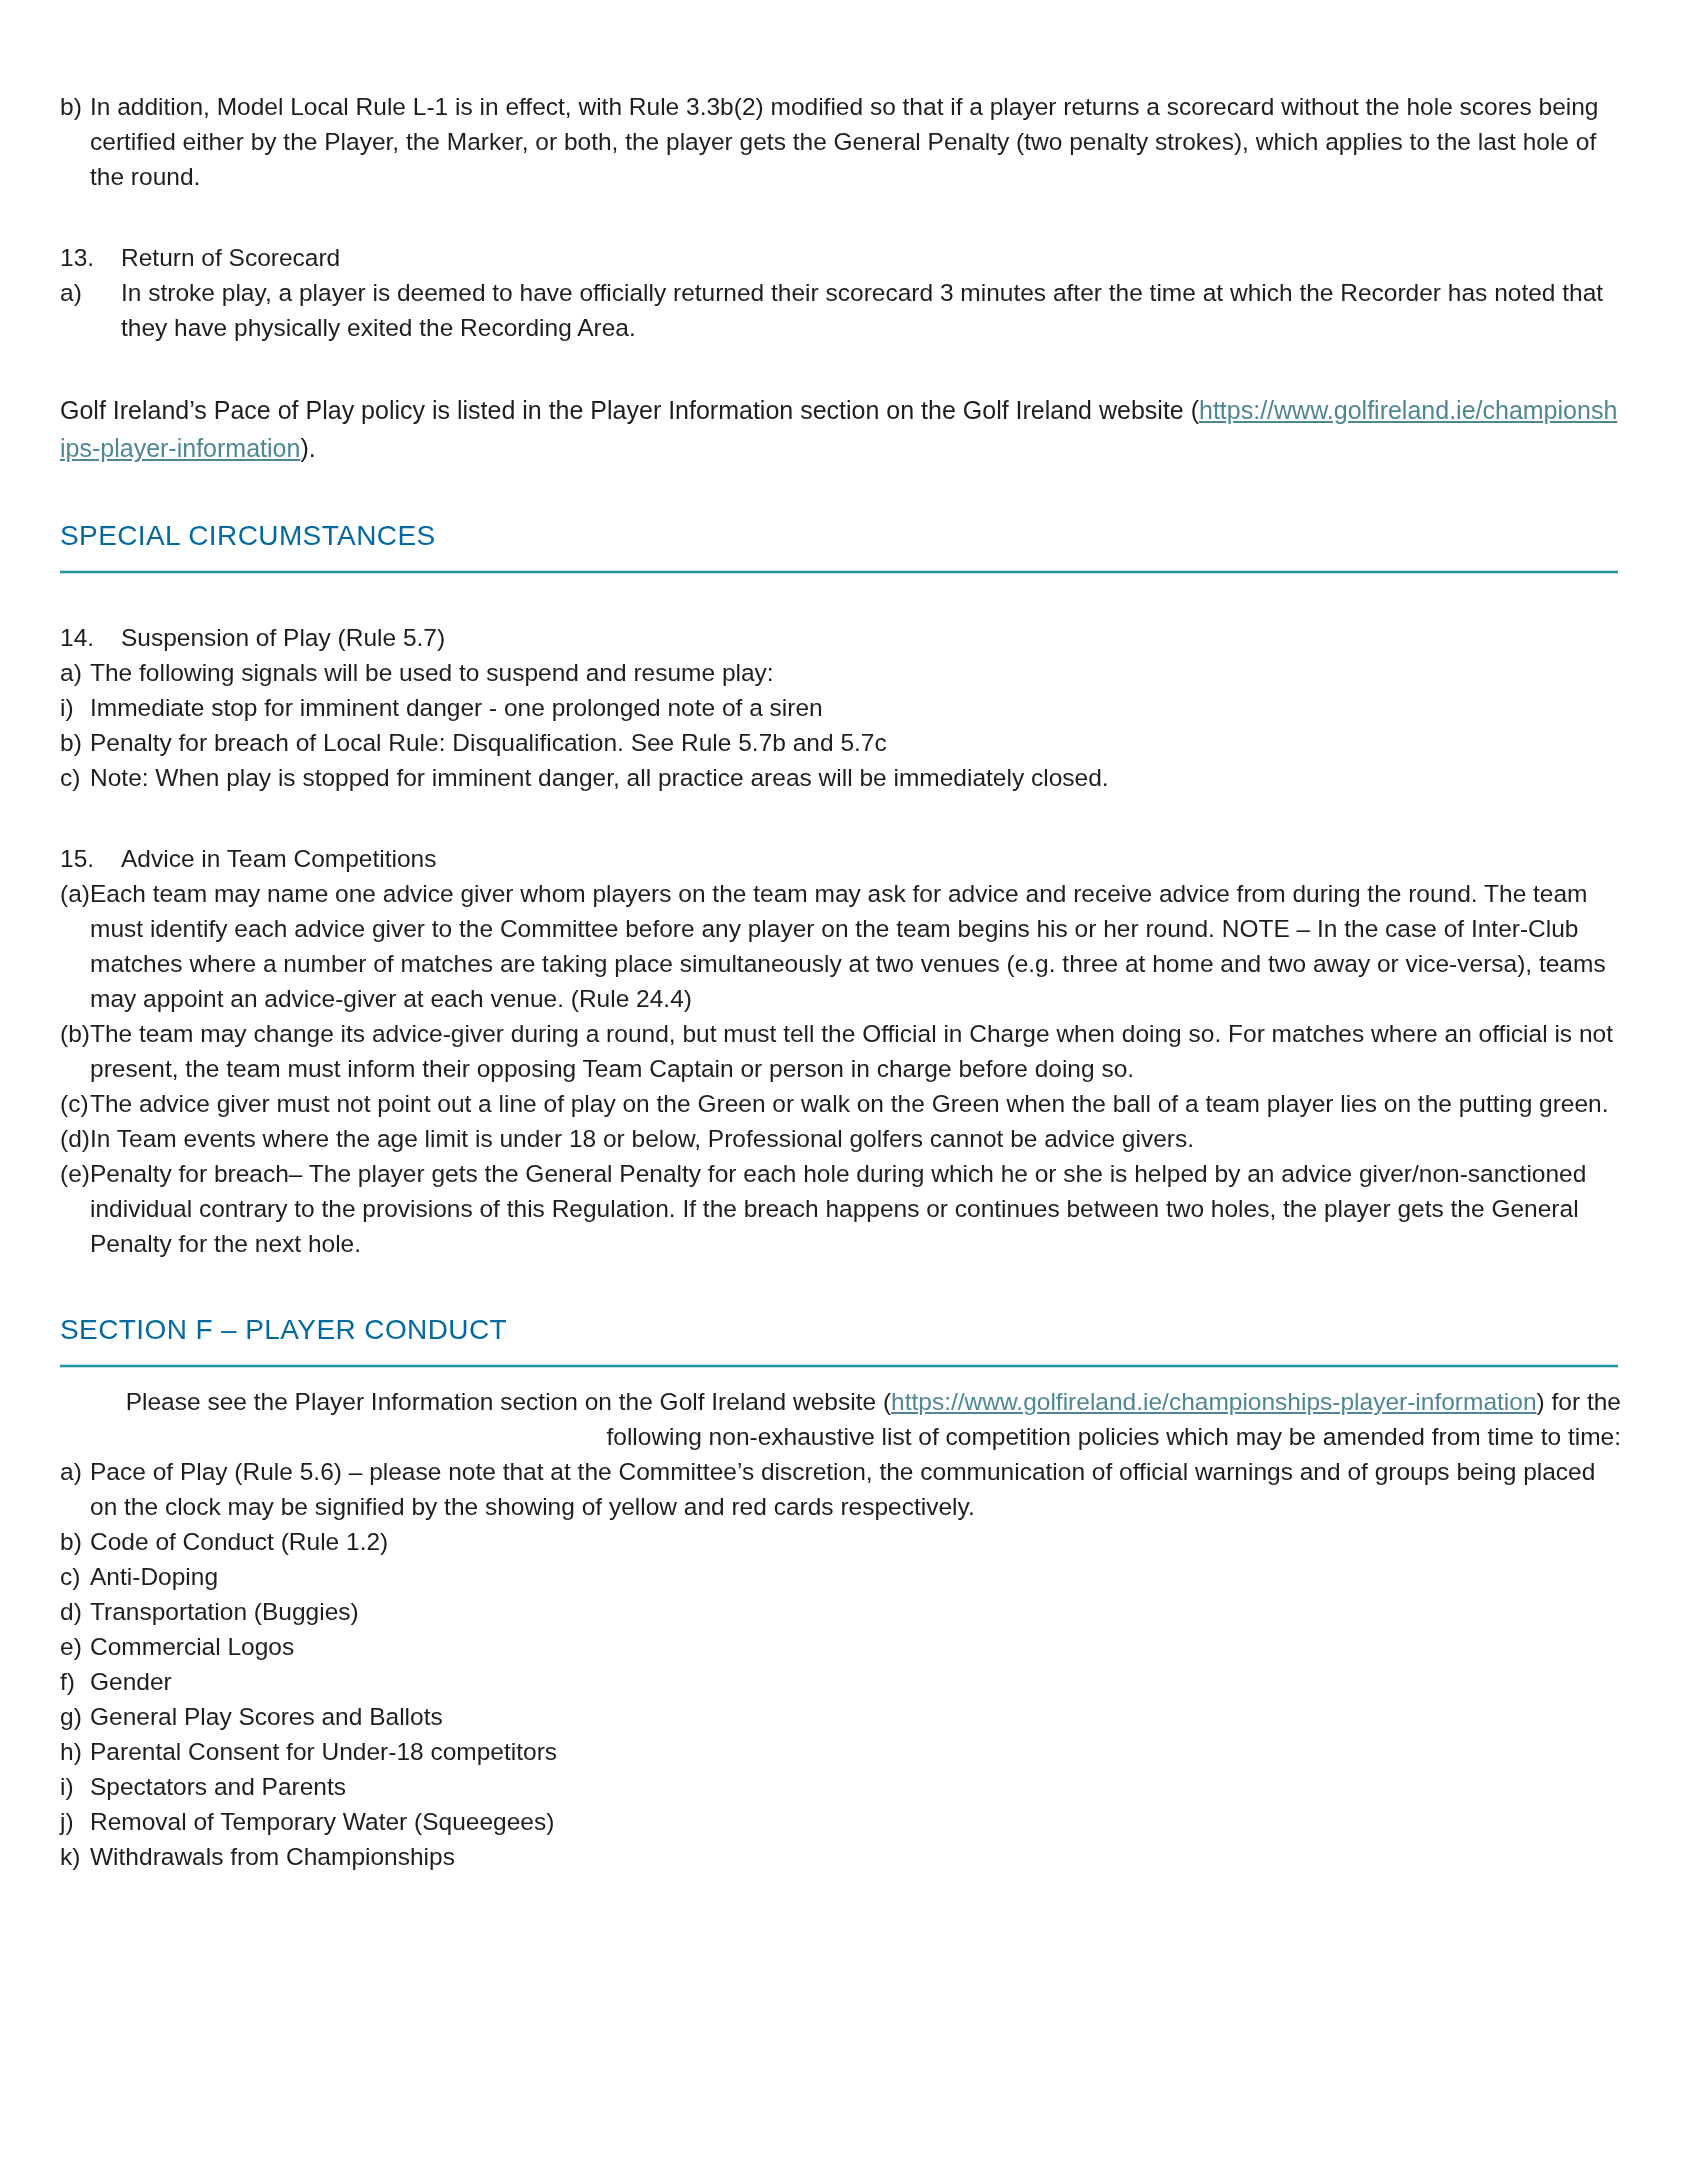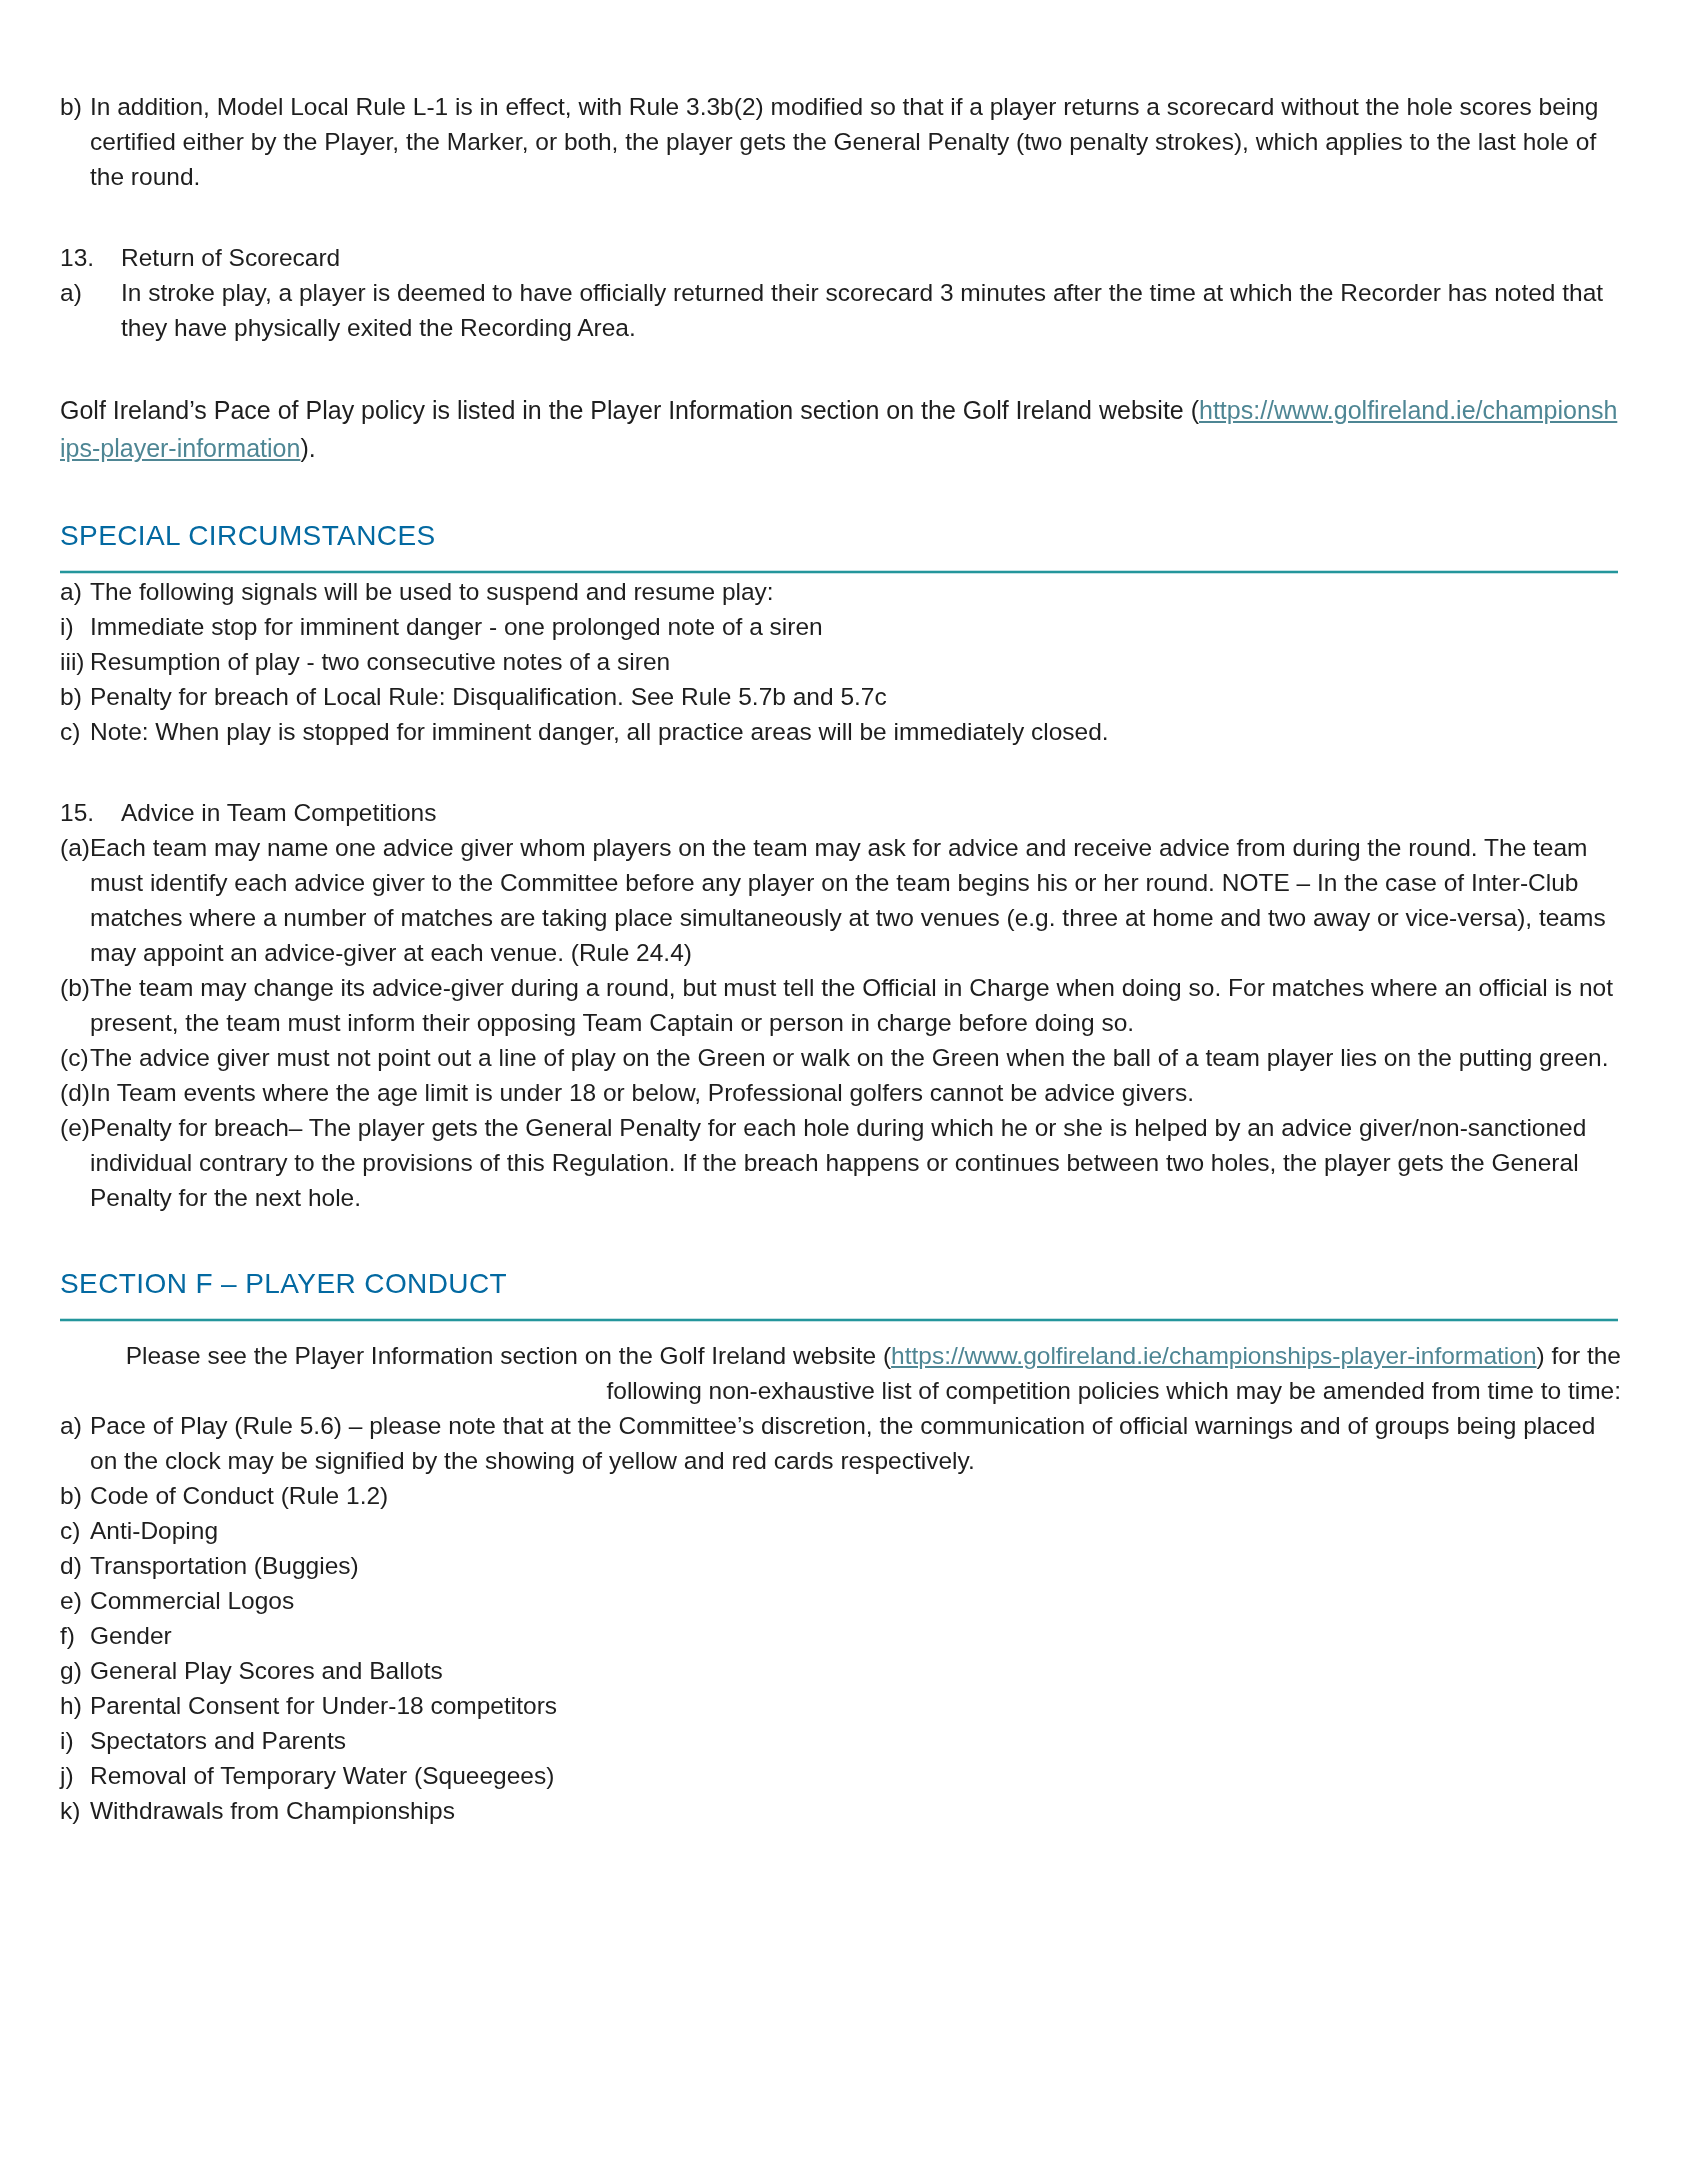--- a/index.html
+++ b/index.html
@@ -74,31 +74,31 @@
     <div class="itext">In stroke play, a player is deemed to have officially returned their scorecard 3 minutes after the time at which the Recorder has noted that they have physically exited the Recording Area.</div>
   </div>
 
   <div class="para sectionE">
     <div><span>Golf Ireland’s Pace of Play policy is listed in the Player Information section on the Golf Ireland website (</span><a class="doclink">https://www.golfireland.ie/championships-player-information</a><span>).</span></div>
   </div>
 
   <div class="rule-heading">SPECIAL CIRCUMSTANCES</div>
   <div class="teal-rule"></div>
 
+  <div class="num-heading">
+    <span class="num">14.</span>
+    <span>Suspension of Play (Rule 5.7)</span>
+  </div>
   <div class="item">
     <span class="marker">a)</span>
     <div class="itext">The following signals will be used to suspend and resume play:</div>
   </div>
   <div class="item">
     <span class="marker">i)</span>
     <div class="itext">Immediate stop for imminent danger - one prolonged note of a siren</div>
-  </div>
-  <div class="item">
-    <span class="marker">iii)</span>
-    <div class="itext">Resumption of play - two consecutive notes of a siren</div>
   </div>
   <div class="item">
     <span class="marker">b)</span>
     <div class="itext">Penalty for breach of Local Rule: Disqualification. See Rule 5.7b and 5.7c</div>
   </div>
   <div class="item">
     <span class="marker">c)</span>
     <div class="itext">Note: When play is stopped for imminent danger, all practice areas will be immediately closed.</div>
   </div>
 

